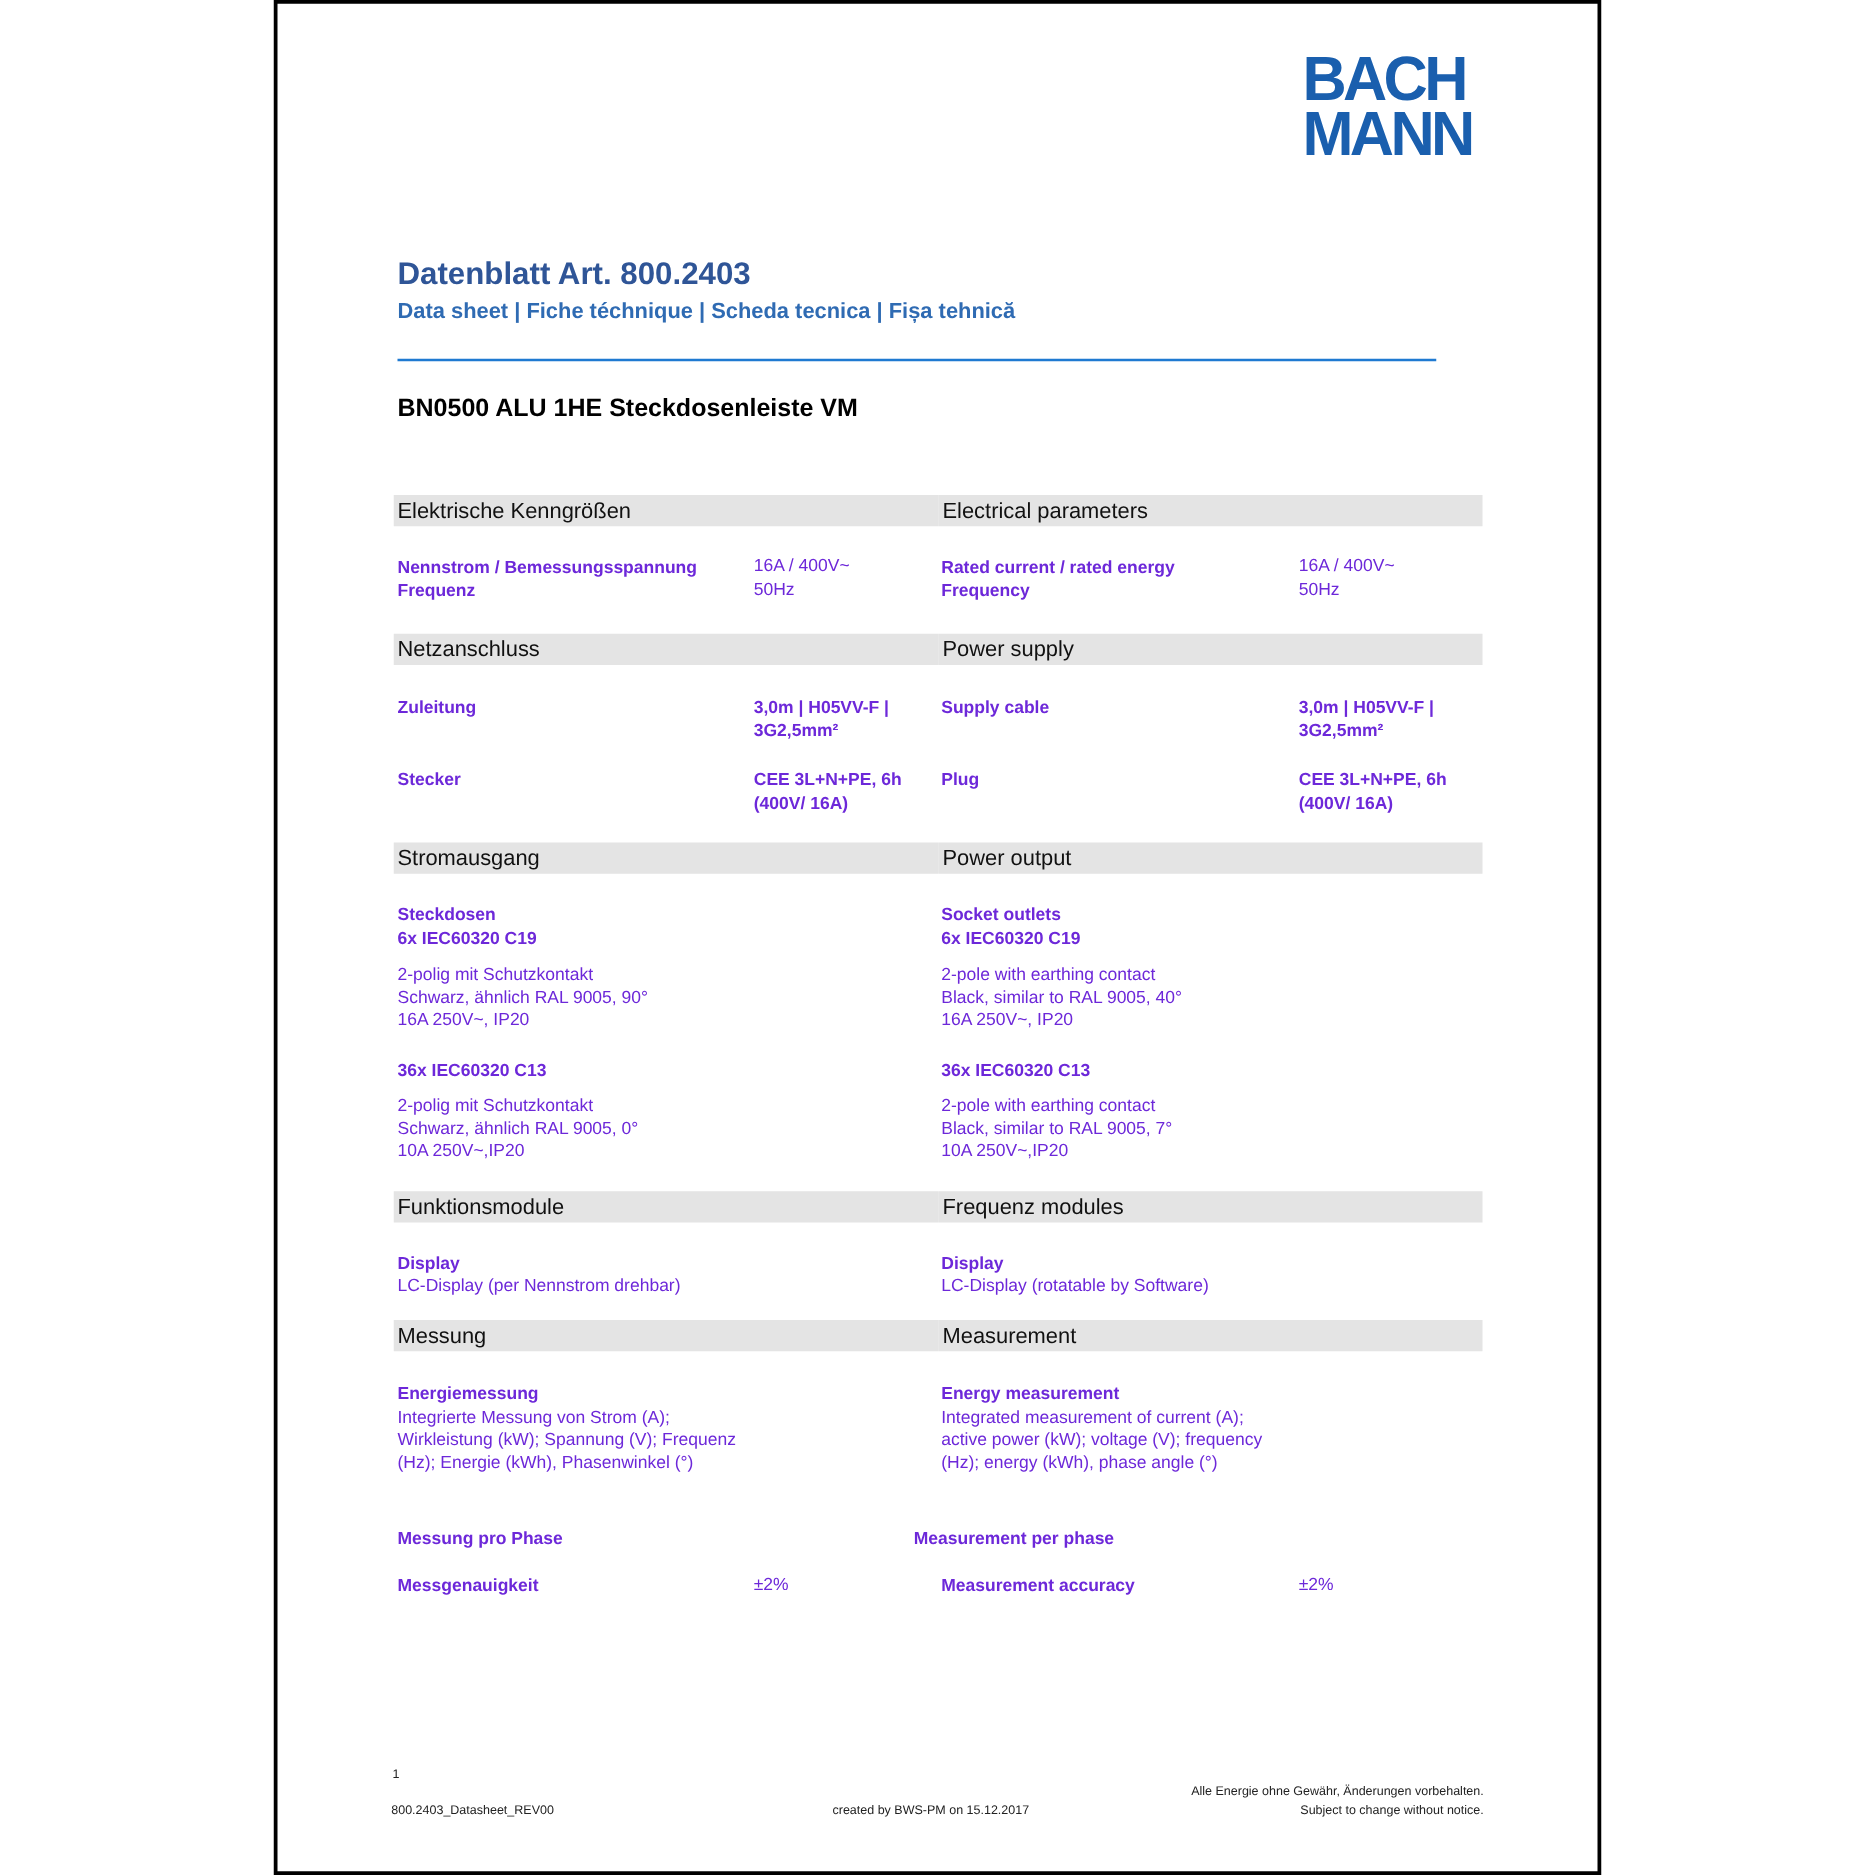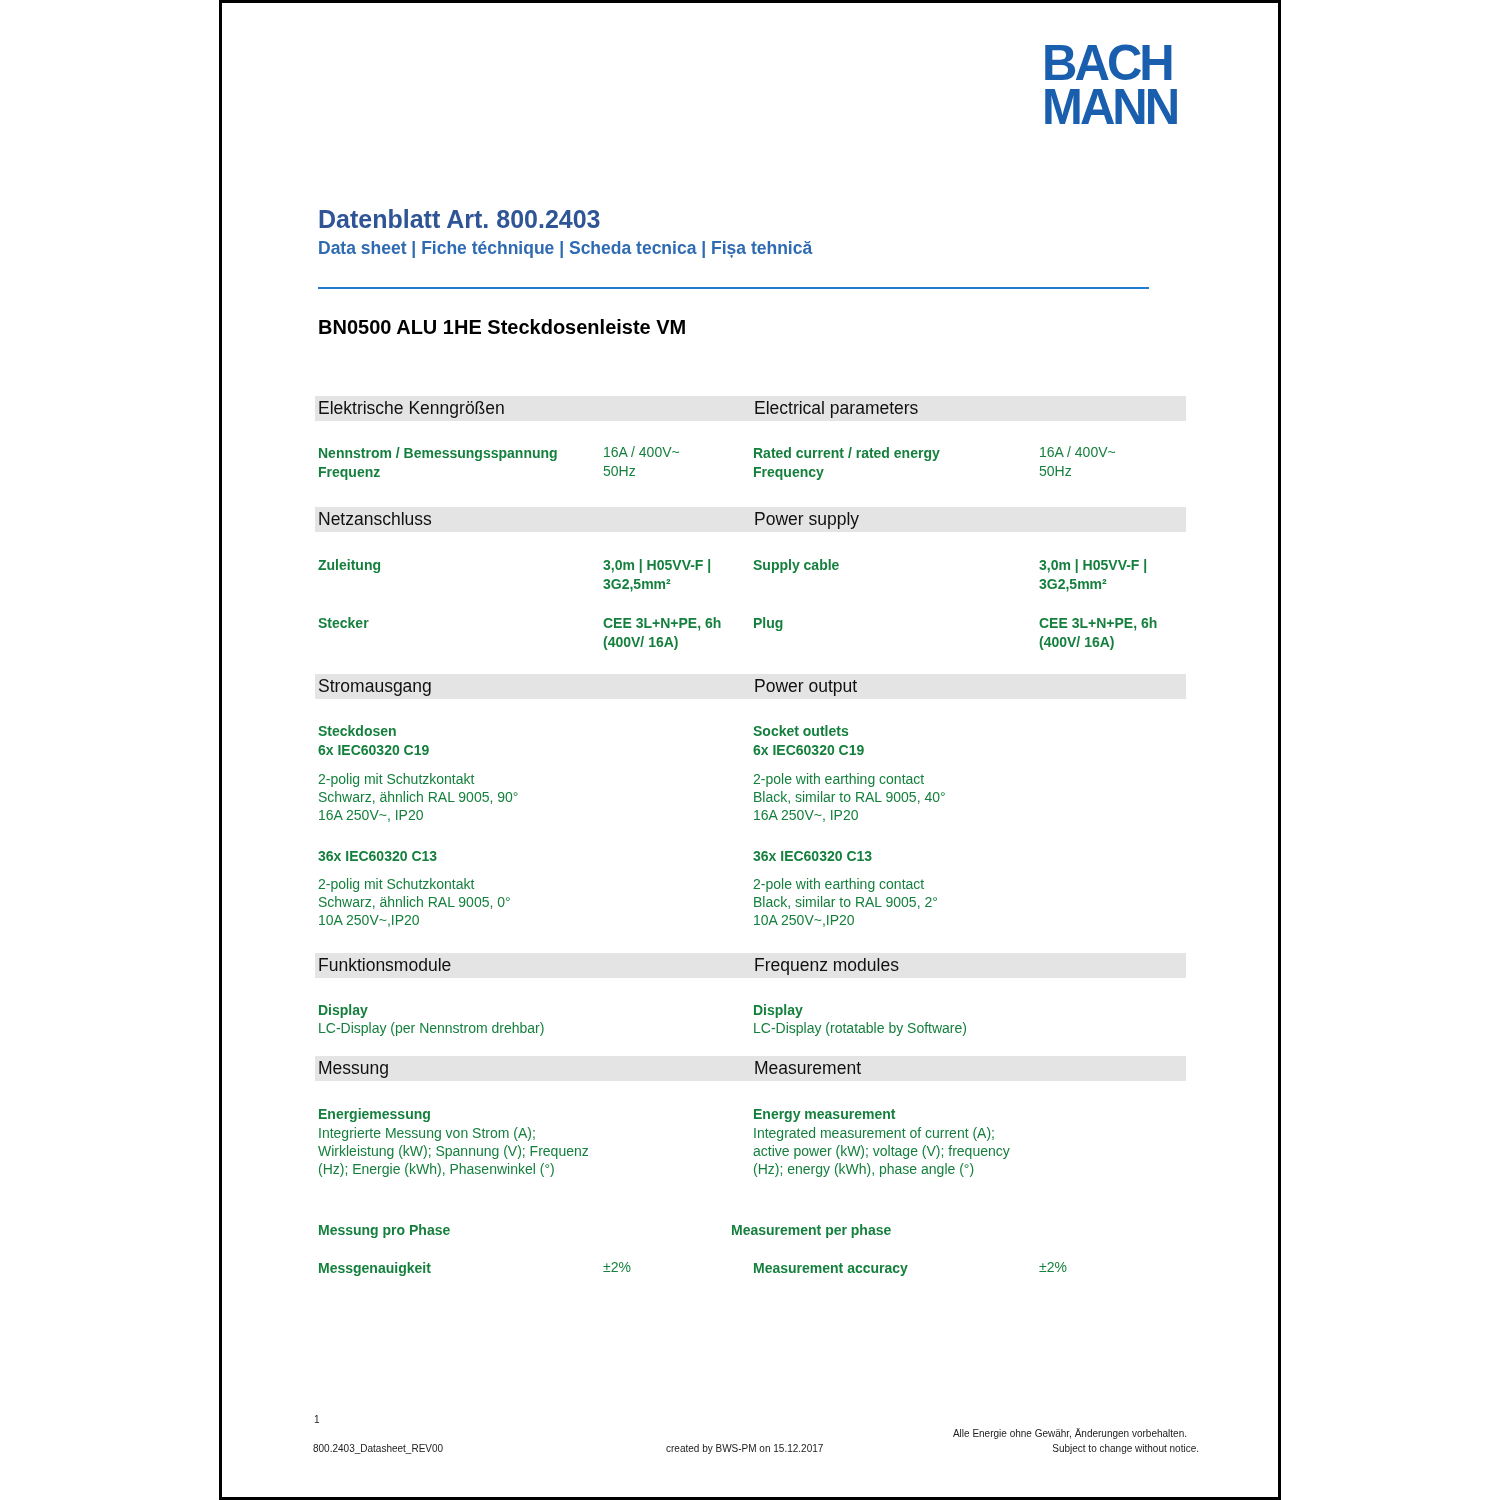--- a/index.html
+++ b/index.html
@@ -8,21 +8,21 @@
     .abs { position: absolute; }
     .logo { position: absolute; left: 1042px; top: 42px; width: 148px; color: #1a5fae; font-family: "Liberation Sans", sans-serif; font-weight: bold; font-size: 50px; line-height: 43px; letter-spacing: -3px; transform: scaleX(0.98); transform-origin: left top; }
     .logo div { height: 44px; }
     .title { left: 318px; top: 205px; font-size: 25px; font-weight: bold; color: #2f5597; }
     .subtitle { left: 318px; top: 238px; font-size: 17.5px; font-weight: bold; color: #2f6bb3; }
     .rule { left: 318px; top: 287px; width: 831px; height: 2px; background: #1f7ad1; }
     .product { left: 318px; top: 316px; font-size: 20px; font-weight: bold; color: #000; }
     .sec { position: absolute; height: 25px; background: #e4e4e4; font-size: 17.5px; line-height: 25px; color: #111; padding-left: 3px; box-sizing: border-box; }
     .sec.left { left: 315px; width: 436px; }
     .sec.right { left: 751px; width: 435px; }
-    .t { position: absolute; font-size: 14px; line-height: 18.5px; color: #15803d; white-space: nowrap; }
+    .t { position: absolute; font-size: 14px; line-height: 18.5px; color: #6d28d9; white-space: nowrap; }
     .b { font-weight: bold; }
     .foot { position: absolute; font-size: 10px; color: #222; white-space: nowrap; }
   </style>
 </head>
 <body>
 
 <div class="page"></div>
 
 <div class="logo">
   <div>BACH</div>
@@ -77,21 +77,21 @@
 <div class="t" style="left:318px;top:893px">Schwarz, ähnlich RAL 9005, 0°</div>
 <div class="t" style="left:318px;top:911px">10A 250V~,IP20</div>
 
 <div class="t b" style="left:753px;top:722px">Socket outlets</div>
 <div class="t b" style="left:753px;top:741px">6x IEC60320 C19</div>
 <div class="t" style="left:753px;top:770px">2-pole with earthing contact</div>
 <div class="t" style="left:753px;top:788px">Black, similar to RAL 9005, 40°</div>
 <div class="t" style="left:753px;top:806px">16A 250V~, IP20</div>
 <div class="t b" style="left:753px;top:847px">36x IEC60320 C13</div>
 <div class="t" style="left:753px;top:875px">2-pole with earthing contact</div>
-<div class="t" style="left:753px;top:893px">Black, similar to RAL 9005, 2°</div>
+<div class="t" style="left:753px;top:893px">Black, similar to RAL 9005, 7°</div>
 <div class="t" style="left:753px;top:911px">10A 250V~,IP20</div>
 
 <div class="sec left" style="top:953px">Funktionsmodule</div>
 <div class="sec right" style="top:953px">Frequenz modules</div>
 
 <div class="t b" style="left:318px;top:1001px">Display</div>
 <div class="t" style="left:318px;top:1019px">LC-Display (per Nennstrom drehbar)</div>
 <div class="t b" style="left:753px;top:1001px">Display</div>
 <div class="t" style="left:753px;top:1019px">LC-Display (rotatable by Software)</div>
 
@@ -111,13 +111,13 @@
 <div class="t" style="left:753px;top:1142px">active power (kW); voltage (V); frequency</div>
 <div class="t" style="left:753px;top:1160px">(Hz); energy (kWh), phase angle (°)</div>
 <div class="t b" style="left:731px;top:1221px">Measurement per phase</div>
 <div class="t b" style="left:753px;top:1259px">Measurement accuracy</div>
 <div class="t" style="left:1039px;top:1258px">±2%</div>
 
 <div class="foot" style="left:314px;top:1414px">1</div>
 <div class="foot" style="left:313px;top:1443px">800.2403_Datasheet_REV00</div>
 <div class="foot" style="left:666px;top:1443px">created by BWS-PM on 15.12.2017</div>
 <div class="foot" style="right:313px;top:1428px;text-align:right">Alle Energie ohne Gewähr, Änderungen vorbehalten.</div>
-<div class="foot" style="right:301px;top:1443px;text-align:left">Subject to change without notice.</div>
+<div class="foot" style="right:313px;top:1443px;text-align:left">Subject to change without notice.</div>
 
 </body></html>

